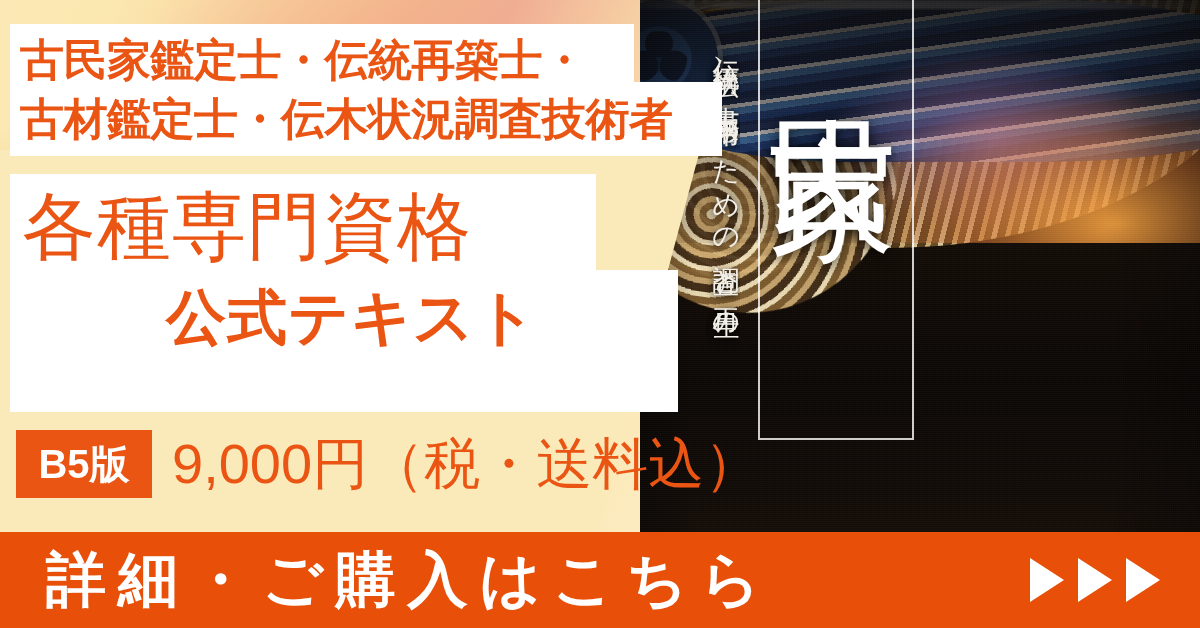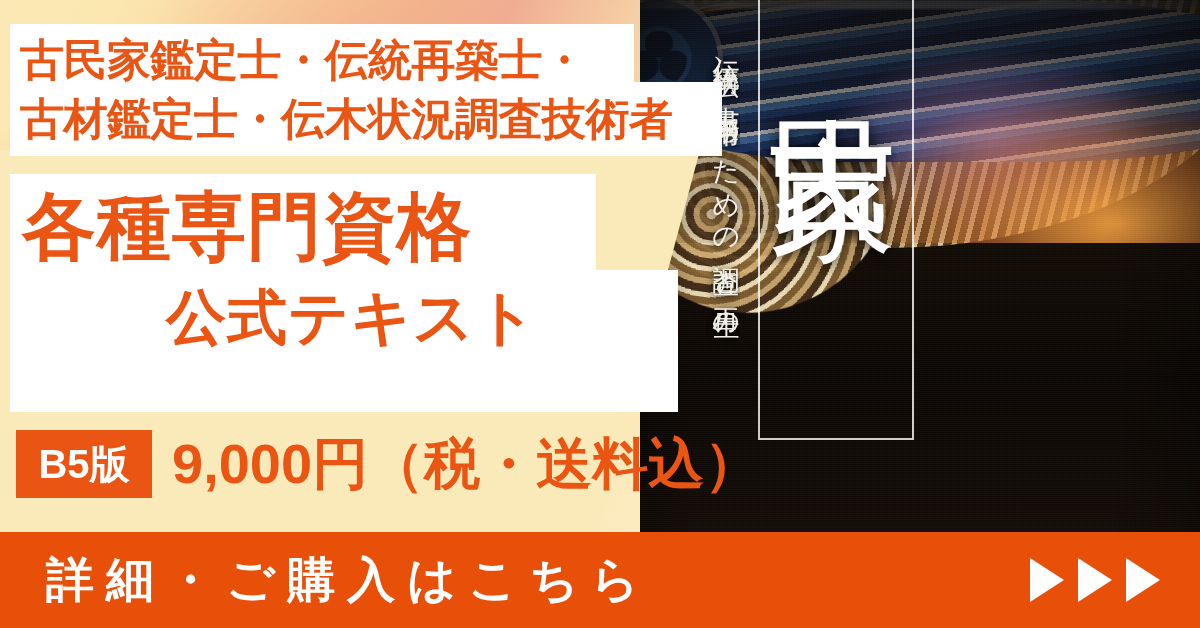--- a/index.html
+++ b/index.html
@@ -194,54 +194,54 @@
   .top-line-2{top:97px;}
 
   
   .panel-main{
     position:absolute;left:10px;top:174px;width:668px;height:238px;
     background:#ffffff;
     clip-path:polygon(0 0, 586px 0, 586px 96px, 668px 96px, 668px 238px, 0 238px);
   }
   .head-1{
     position:absolute;left:22px;top:190px;
-    font-size:74px;font-weight:700;color:#ea5514;
+    font-size:74px;font-weight:400;color:#ea5514;
     letter-spacing:1px;line-height:1;white-space:nowrap;
   }
   .head-2{
     position:absolute;left:166px;top:288px;
     font-size:60px;font-weight:700;color:#ea5514;
     letter-spacing:1px;line-height:1;white-space:nowrap;
   }
 
   
   .badge{
     position:absolute;left:16px;top:430px;
     width:136px;height:68px;
     background:#ea5514;
     display:flex;align-items:center;justify-content:center;
   }
   .badge span{
     font-size:40px;font-weight:700;color:#fff;letter-spacing:0px;line-height:1;
   }
   .price{
     position:absolute;left:172px;top:432px;
-    font-size:56px;font-weight:700;color:#ea5514;
+    font-size:56px;font-weight:400;color:#ea5514;
     letter-spacing:0px;line-height:1.15;white-space:nowrap;
   }
 
   
   .cta{
     position:absolute;left:0;top:532px;width:1200px;height:96px;
     background:#e8500a;
     display:flex;align-items:center;
   }
   .cta-text{
     position:absolute;left:46px;top:50%;transform:translateY(-50%);
-    font-size:48px;font-weight:700;color:#ffffff;
+    font-size:60px;font-weight:700;color:#ffffff;
     letter-spacing:12px;line-height:1;white-space:nowrap;
   }
   .cta-arrows{
     position:absolute;left:1030px;top:50%;transform:translateY(-50%);
     display:flex;gap:14px;align-items:center;
   }
   .arrow{
     width:0;height:0;
     border-top:22px solid transparent;
     border-bottom:22px solid transparent;

